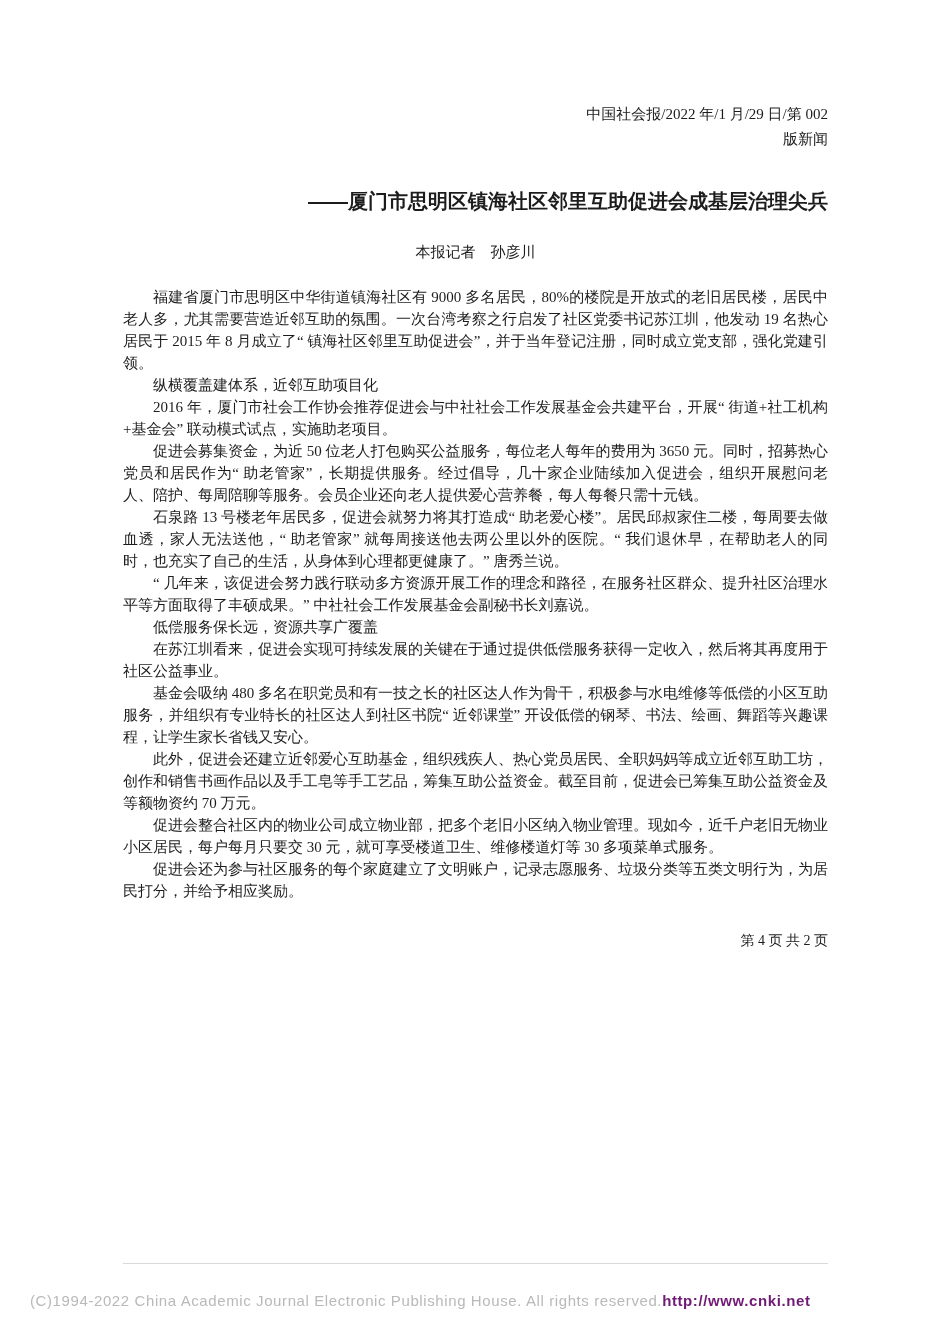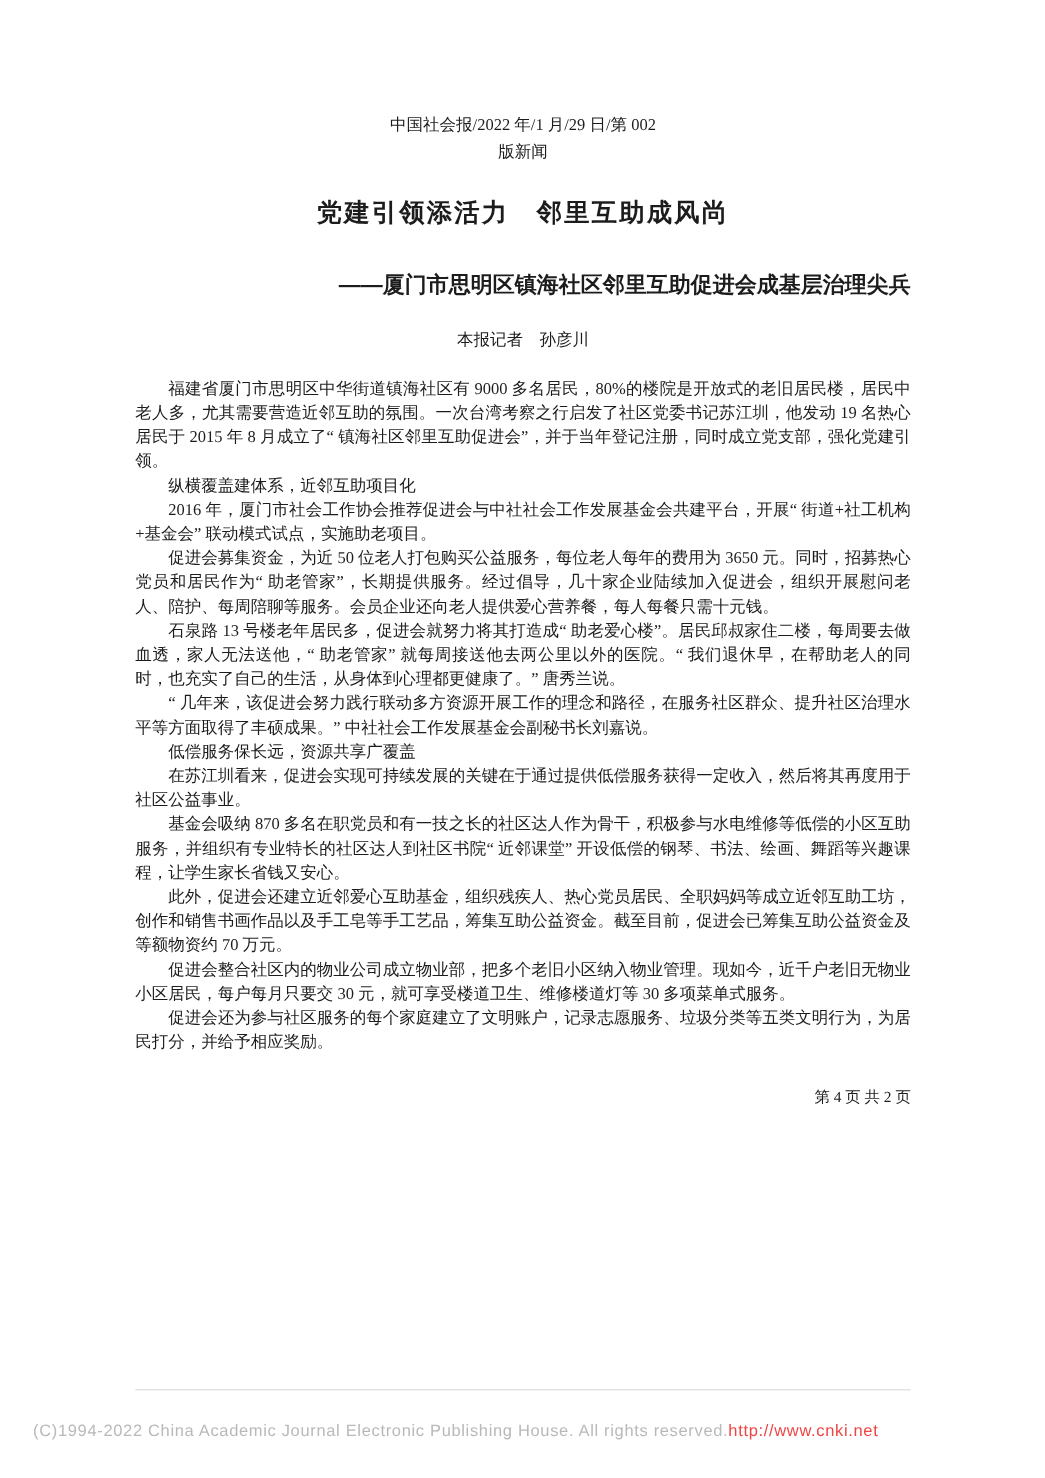--- a/index.html
+++ b/index.html
@@ -15,21 +15,21 @@
     height: 1344px;
     background: #ffffff;
     overflow: hidden;
   }
   .content {
     padding: 102px 122px 0 123px;
   }
   .source {
     font-size: 15px;
     line-height: 25px;
-    text-align: center;
+    text-align: right;
   }
   .title {
     font-family: "Liberation Sans", "DejaVu Sans", sans-serif;
     font-size: 23px;
     font-weight: bold;
     text-align: center;
     letter-spacing: 2px;
     margin-top: 26px;
   }
   .subtitle {
@@ -73,52 +73,52 @@
     top: 1292px;
     padding: 0 120px 0 30px;
     display: flex;
     align-items: baseline;
     font-family: "Liberation Sans", "DejaVu Sans", sans-serif;
     font-size: 15px;
     letter-spacing: 0.6px;
     color: #b9b9b9;
   }
   .footer-url {
-    color: #ef4444;
+    color: #701a75;
     text-decoration: none;
     cursor: pointer;
+    font-weight: bold;
   }
 </style>
 </head>
 <body>
 
 <div class="page">
   <div class="content">
 
     <div class="source">
       <div>中国社会报/2022 年/1 月/29 日/第 002</div>
       <div>版新闻</div>
     </div>
 
-    <h1 class="title">党建引领添活力　邻里互助成风尚</h1>
 
     <h2 class="subtitle">——厦门市思明区镇海社区邻里互助促进会成基层治理尖兵</h2>
 
     <div class="author">本报记者　孙彦川</div>
 
     <div class="body-text">
       <p>福建省厦门市思明区中华街道镇海社区有 9000 多名居民，80%的楼院是开放式的老旧居民楼，居民中老人多，尤其需要营造近邻互助的氛围。一次台湾考察之行启发了社区党委书记苏江圳，他发动 19 名热心居民于 2015 年 8 月成立了“ 镇海社区邻里互助促进会”，并于当年登记注册，同时成立党支部，强化党建引领。</p>
       <p>纵横覆盖建体系，近邻互助项目化</p>
       <p>2016 年，厦门市社会工作协会推荐促进会与中社社会工作发展基金会共建平台，开展“ 街道+社工机构+基金会” 联动模式试点，实施助老项目。</p>
       <p>促进会募集资金，为近 50 位老人打包购买公益服务，每位老人每年的费用为 3650 元。同时，招募热心党员和居民作为“ 助老管家”，长期提供服务。经过倡导，几十家企业陆续加入促进会，组织开展慰问老人、陪护、每周陪聊等服务。会员企业还向老人提供爱心营养餐，每人每餐只需十元钱。</p>
       <p>石泉路 13 号楼老年居民多，促进会就努力将其打造成“ 助老爱心楼”。居民邱叔家住二楼，每周要去做血透，家人无法送他，“ 助老管家” 就每周接送他去两公里以外的医院。“ 我们退休早，在帮助老人的同时，也充实了自己的生活，从身体到心理都更健康了。” 唐秀兰说。</p>
       <p>“ 几年来，该促进会努力践行联动多方资源开展工作的理念和路径，在服务社区群众、提升社区治理水平等方面取得了丰硕成果。” 中社社会工作发展基金会副秘书长刘嘉说。</p>
       <p>低偿服务保长远，资源共享广覆盖</p>
       <p>在苏江圳看来，促进会实现可持续发展的关键在于通过提供低偿服务获得一定收入，然后将其再度用于社区公益事业。</p>
-      <p>基金会吸纳 870 多名在职党员和有一技之长的社区达人作为骨干，积极参与水电维修等低偿的小区互助服务，并组织有专业特长的社区达人到社区书院“ 近邻课堂” 开设低偿的钢琴、书法、绘画、舞蹈等兴趣课程，让学生家长省钱又安心。</p>
+      <p>基金会吸纳 480 多名在职党员和有一技之长的社区达人作为骨干，积极参与水电维修等低偿的小区互助服务，并组织有专业特长的社区达人到社区书院“ 近邻课堂” 开设低偿的钢琴、书法、绘画、舞蹈等兴趣课程，让学生家长省钱又安心。</p>
       <p>此外，促进会还建立近邻爱心互助基金，组织残疾人、热心党员居民、全职妈妈等成立近邻互助工坊，创作和销售书画作品以及手工皂等手工艺品，筹集互助公益资金。截至目前，促进会已筹集互助公益资金及等额物资约 70 万元。</p>
       <p>促进会整合社区内的物业公司成立物业部，把多个老旧小区纳入物业管理。现如今，近千户老旧无物业小区居民，每户每月只要交 30 元，就可享受楼道卫生、维修楼道灯等 30 多项菜单式服务。</p>
       <p>促进会还为参与社区服务的每个家庭建立了文明账户，记录志愿服务、垃圾分类等五类文明行为，为居民打分，并给予相应奖励。</p>
     </div>
 
     <div class="page-indicator">第 4 页 共 2 页</div>
   </div>
 
   <div class="divider"></div>
 

